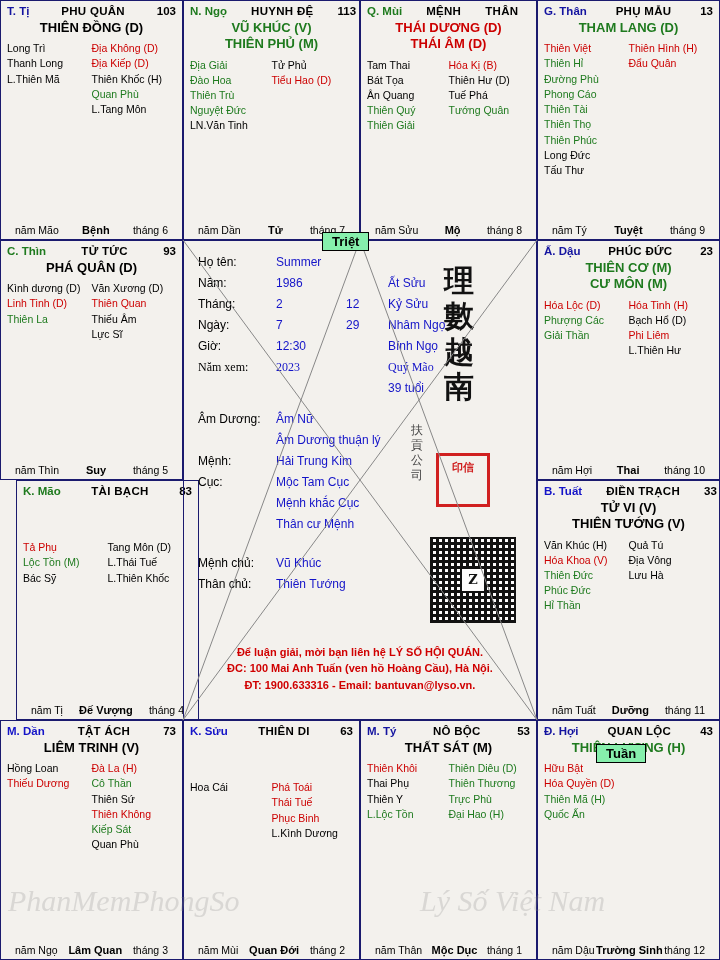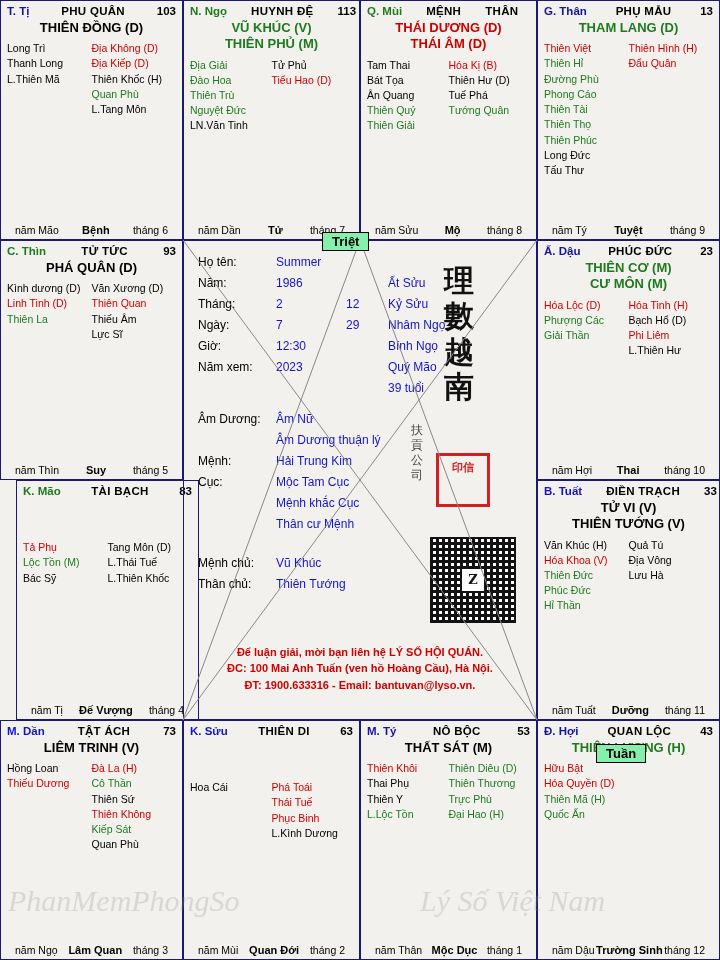--- a/index.html
+++ b/index.html
@@ -572,21 +572,21 @@
         <span class="info-v1">7</span>
         <span class="info-v2">29</span>
         <span class="info-v3">Nhâm Ngọ</span>
       </div>
       <div class="info-row">
         <span class="info-label">Giờ:</span>
         <span class="info-v1">12:30</span>
         <span class="info-v2"></span>
         <span class="info-v3">Bính Ngọ</span>
       </div>
-      <div class="info-row" style="margin-top:4px;">
+      <div class="info-row" style="margin-top:4px;font-family:Liberation Serif, serif;">
         <span class="info-label">Năm xem:</span>
         <span class="info-v1">2023</span>
         <span class="info-v2"></span>
         <span class="info-v3">Quý Mão</span>
       </div>
       <div class="info-row">
         <span class="info-label"></span>
         <span class="info-v1"></span>
         <span class="info-v2"></span>
         <span class="info-v3">39 tuổi</span>

